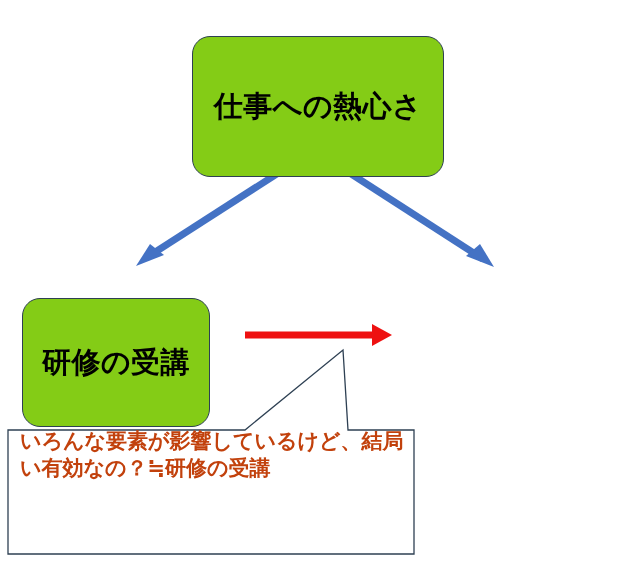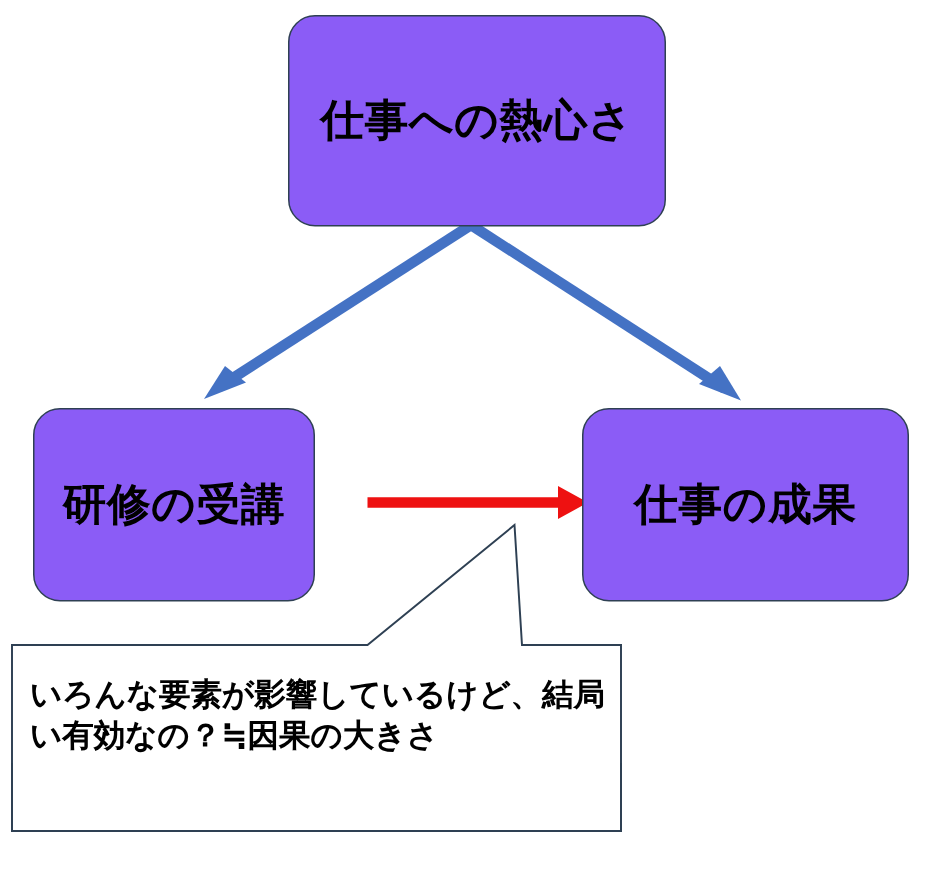--- a/index.html
+++ b/index.html
@@ -13,27 +13,28 @@
   #canvas {
     position: relative;
     width: 620px;
     height: 587px;
     background: #ffffff;
     overflow: hidden;
   }
   .node-box {
     position: absolute;
     box-sizing: border-box;
-    background: #8b5cf6;
+    background: #84cc16;
     border: 1.3px solid #2e4053;
     border-radius: 18px;
     display: flex;
     align-items: center;
     justify-content: center;
     z-index: 3;
+    margin-top: 26px;
   }
   .node-label {
     font-family: "DejaVu Sans", "Liberation Sans", sans-serif;
     font-weight: bold;
     font-size: 29px;
     color: #000000;
     letter-spacing: 0.5px;
     white-space: nowrap;
     line-height: 1.1;
   }
@@ -67,28 +68,28 @@
     position: absolute;
     left: 0;
     top: 0;
     width: 620px;
     height: 587px;
     z-index: 4;
   }
   #callout-text {
     position: absolute;
     left: 20px;
-    top: 450px;
+    top: 428px;
     width: 390px;
     z-index: 5;
     font-family: "DejaVu Sans", "Liberation Sans", sans-serif;
     font-weight: bold;
     font-size: 21px;
     line-height: 1.30;
-    color: #000000;
+    color: #c2410c;
     letter-spacing: 0px;
   }
   .callout-line {
     display: block;
     white-space: nowrap;
   }
 </style>
 </head>
 <body>
 
@@ -113,33 +114,30 @@
   </svg>
 
   <div id="node-enthusiasm" class="node-box">
     <span class="node-label">仕事への熱心さ</span>
   </div>
 
   <div id="node-training" class="node-box">
     <span class="node-label">研修の受講</span>
   </div>
 
-  <div id="node-outcome" class="node-box">
-    <span class="node-label">仕事の成果</span>
-  </div>
 
   <svg id="callout-layer" viewBox="0 0 620 587" width="620" height="587" xmlns="http://www.w3.org/2000/svg">
     <path d="M 8 430
              L 245 430
              L 343 350
              L 348 430
              L 414 430
              L 414 554
              L 8 554
              Z" fill="#ffffff" stroke="#2e4053" stroke-width="1.3" stroke-linejoin="miter"></path>
   </svg>
 
   <div id="callout-text">
     <span class="callout-line">いろんな要素が影響しているけど、結局</span>
-    <span class="callout-line">い有効なの？≒因果の大きさ</span>
+    <span class="callout-line">い有効なの？≒研修の受講</span>
   </div>
 
 </div>
 
 </body></html>

